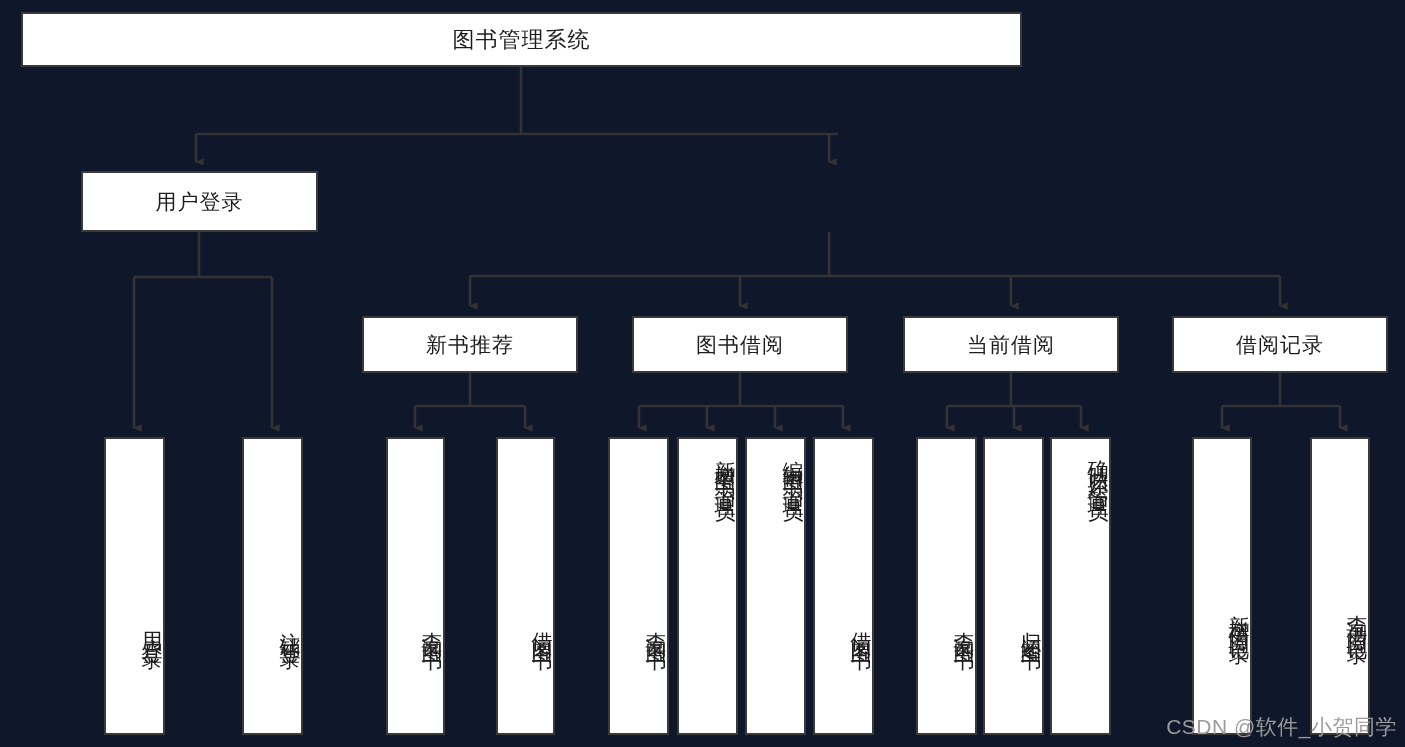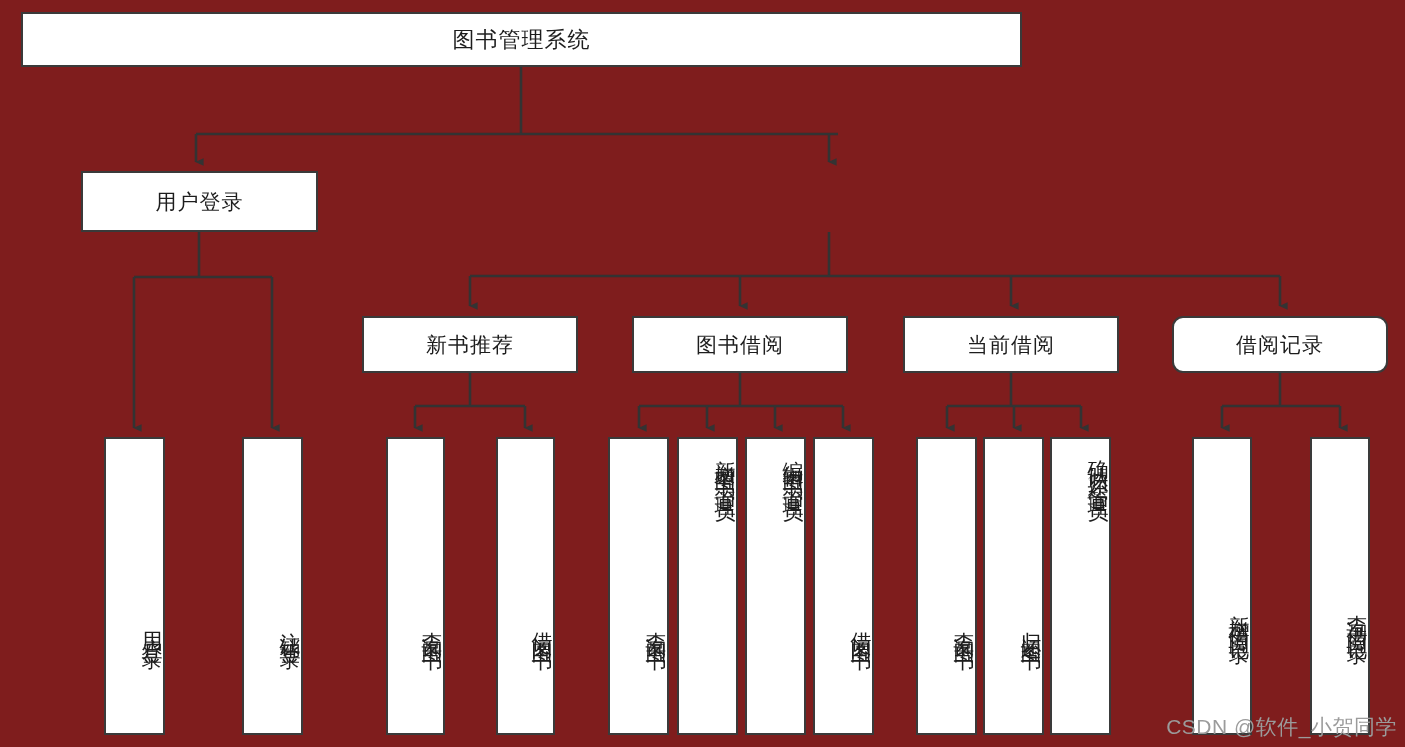--- a/index.html
+++ b/index.html
@@ -7,21 +7,21 @@
     padding: 0;
     background: #ffffff;
   }
   body {
     font-family: "Liberation Sans", "DejaVu Sans", sans-serif;
   }
   #canvas {
     position: relative;
     width: 1405px;
     height: 747px;
-    background: #7f1d1d;
+    background: #0f172a;
     overflow: hidden;
   }
   svg.connectors {
     position: absolute;
     left: 0;
     top: 0;
     width: 1405px;
     height: 747px;
     pointer-events: none;
   }
@@ -134,21 +134,21 @@
 
   <div class="node horiz" style="left:632px; top:316px; width:216px; height:57px;">
     <span class="label">图书借阅</span>
   </div>
   <div class="node horiz" style="left:362px; top:316px; width:216px; height:57px;">
     <span class="label">新书推荐</span>
   </div>
   <div class="node horiz" style="left:903px; top:316px; width:216px; height:57px;text-align:center;">
     <span class="label">当前借阅</span>
   </div>
-  <div class="node horiz" style="left:1172px; top:316px; width:216px; height:57px;border-radius:11px;">
+  <div class="node horiz" style="left:1172px; top:316px; width:216px; height:57px;">
     <span class="label">借阅记录</span>
   </div>
 
   <div class="node vert" style="left:104px; top:437px; width:61px; height:298px; padding-top:82px;">
     <span class="label">用户登录</span>
   </div>
   <div class="node vert" style="left:242px; top:437px; width:61px; height:298px; padding-top:82px;">
     <span class="label">注销登录</span>
   </div>
 

